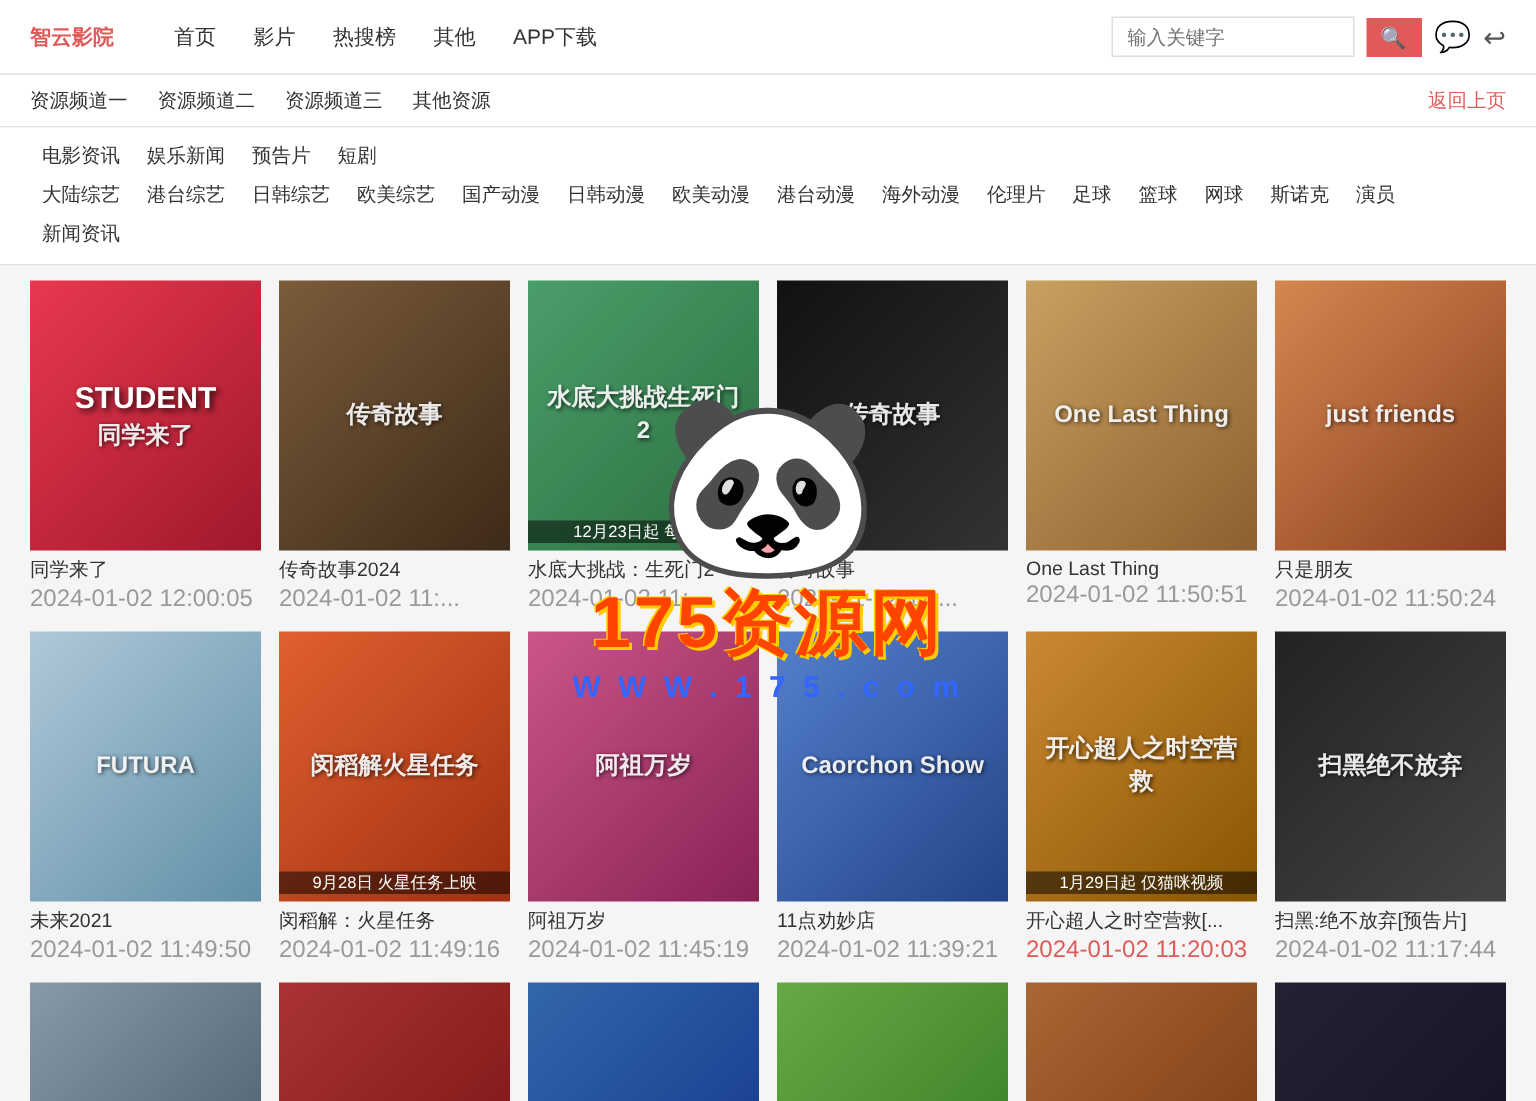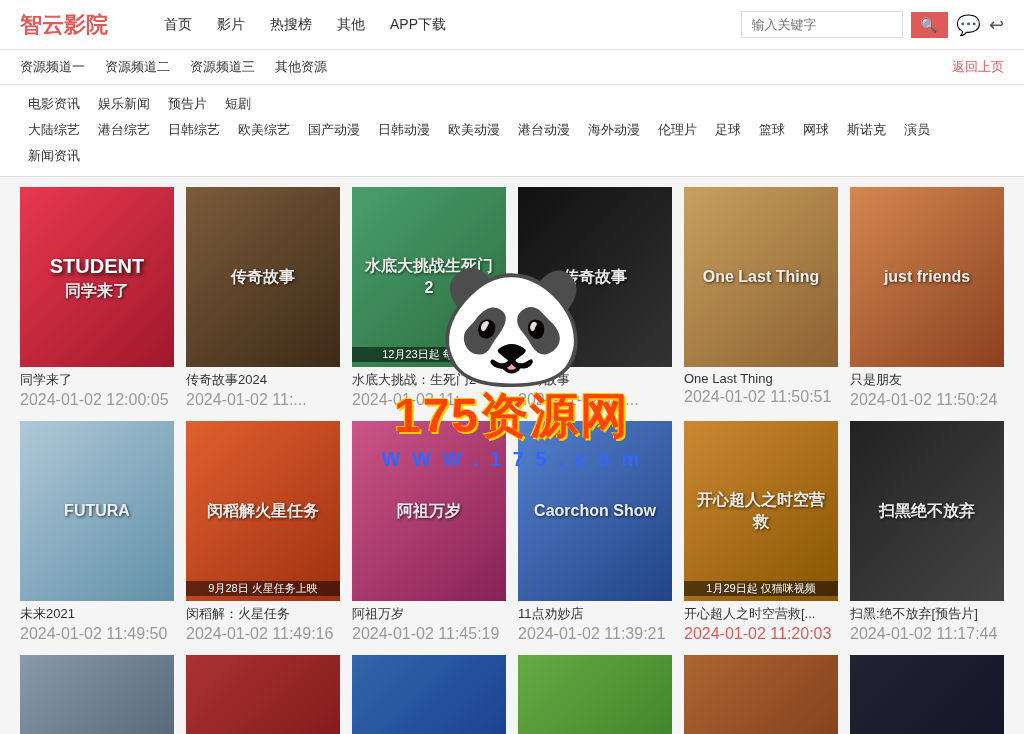--- a/index.html
+++ b/index.html
@@ -1,20 +1,20 @@
 <!DOCTYPE html>
 <html><head>
   <meta charset="utf-8">
   <style>
     * { margin: 0; padding: 0; box-sizing: border-box; }
     body { font-family: 'Microsoft YaHei', Arial, sans-serif; font-size: 13px; background: #f5f5f5; color: #333; }
 
     
     .header { background: #fff; border-bottom: 1px solid #e0e0e0; padding: 0 20px; display: flex; align-items: center; height: 50px; }
-    .logo { font-size: 22px; font-weight: bold; color: #e05a5a; margin-right: 56px; }
+    .logo { font-size: 14px; font-weight: bold; color: #e05a5a; margin-right: 40px; }
     .nav { display: flex; gap: 25px; flex: 1; }
     .nav a { color: #333; text-decoration: none; font-size: 14px; cursor: pointer; }
     .search-area { display: flex; align-items: center; gap: 8px; }
     .search-input { border: 1px solid #ddd; padding: 5px 10px; width: 162px; font-size: 13px; outline: none; }
     .search-btn { background: #e05a5a; border: none; color: #fff; padding: 5px 10px; cursor: pointer; font-size: 14px; }
     .icon-wechat { color: #2ca439; font-size: 20px; cursor: pointer; }
     .icon-user { color: #555; font-size: 18px; cursor: pointer; }
 
     
     .channel-bar { background: #fff; border-bottom: 1px solid #e0e0e0; padding: 8px 20px; display: flex; gap: 20px; }

